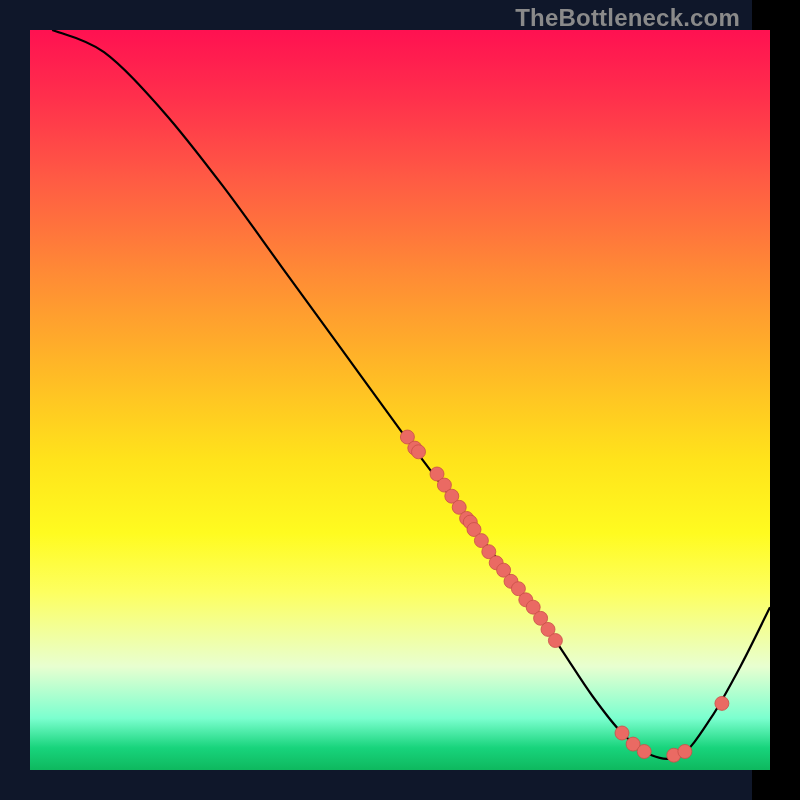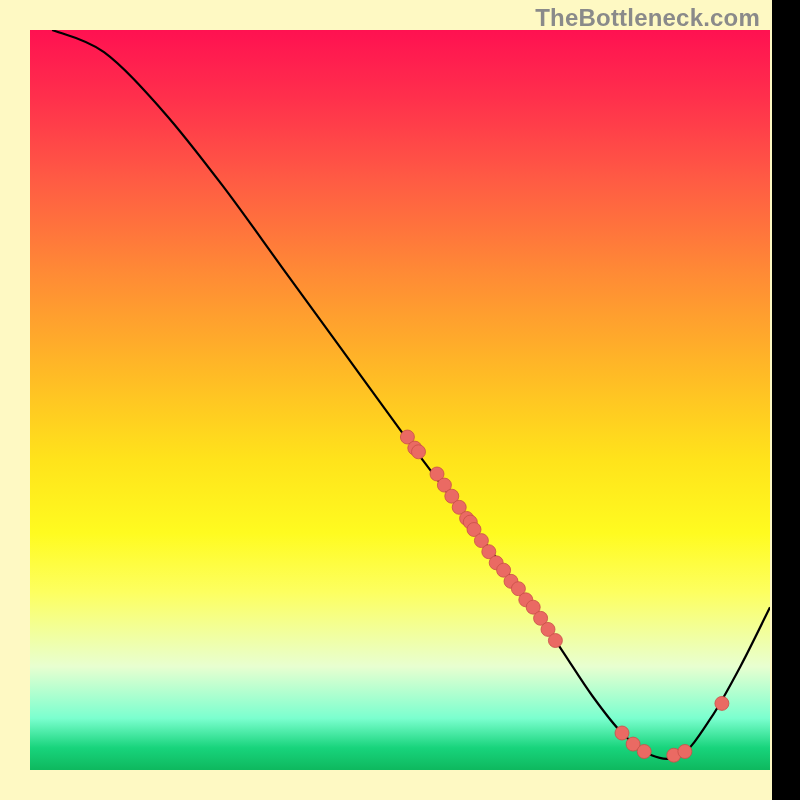--- a/index.html
+++ b/index.html
@@ -9,22 +9,21 @@
     height: 800px;
     background: #000;
     overflow: hidden;
   }
   .frame {
     position: absolute;
     left: 0;
     top: 0;
     width: 752px;
     height: 800px;
-    background: #fef9c3;
-    padding-left: 20px;
+    background: #0f172a;
   }
   .watermark {
     position: absolute;
     top: 4px;
     right: 12px;
     font-family: Arial, Helvetica, sans-serif;
     font-size: 24px;
     font-weight: 600;
     color: #8a8a8a;
     letter-spacing: 0.2px;

